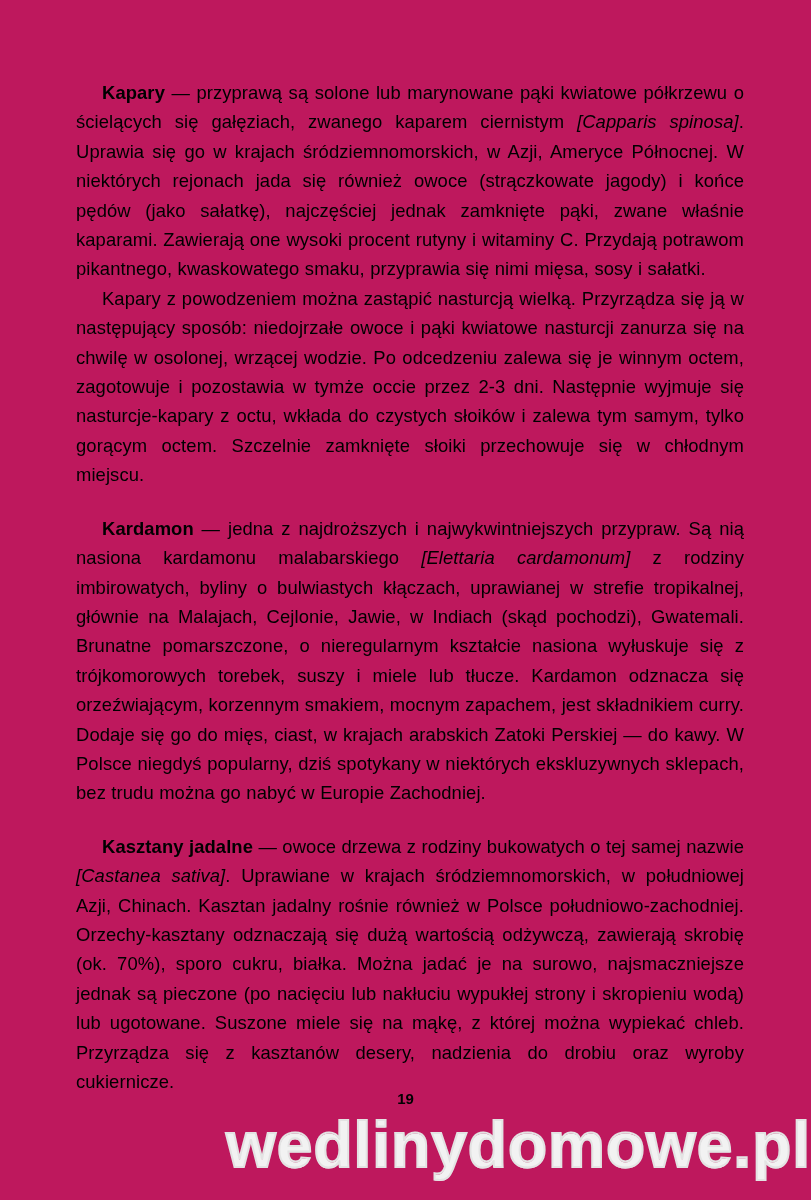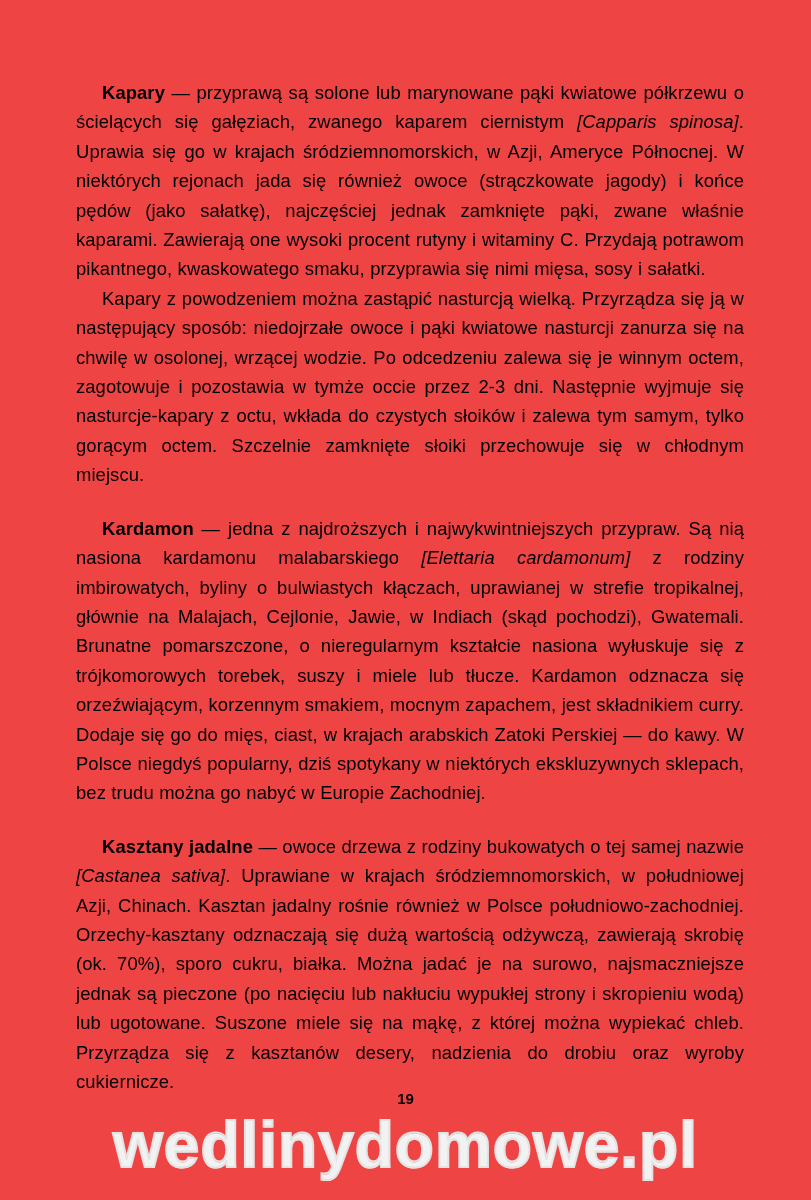--- a/index.html
+++ b/index.html
@@ -13,21 +13,21 @@
     position: relative;
     font-family: "Liberation Sans", sans-serif;
     color: #000000;
     overflow: hidden;
   }
   .page {
     position: absolute;
     left: 0; top: 0;
     width: 811px;
     height: 1200px;
-    background: #ef4444;
+    background: #be185d;
   }
   .content {
     position: absolute;
     left: 76px;
     top: 78px;
     width: 668px;
   }
   .entry {
     margin-bottom: 0;
   }
@@ -61,21 +61,21 @@
     font-size: 15px;
     font-family: "Liberation Sans", sans-serif;
     font-weight: bold;
   }
   
   .watermark {
     position: absolute;
     left: 0;
     right: 0;
     top: 1108px;
-    text-align: center;
+    text-align: right;
     font-family: "Liberation Sans", sans-serif;
     font-weight: bold;
     font-size: 64px;
     letter-spacing: 1px;
     color: rgba(255,255,255,0.0);
     -webkit-text-stroke: 2px #e3e3e3;
     text-shadow: 0 1px 0 #f2f2f2;
     white-space: nowrap;
     user-select: none;
   }

